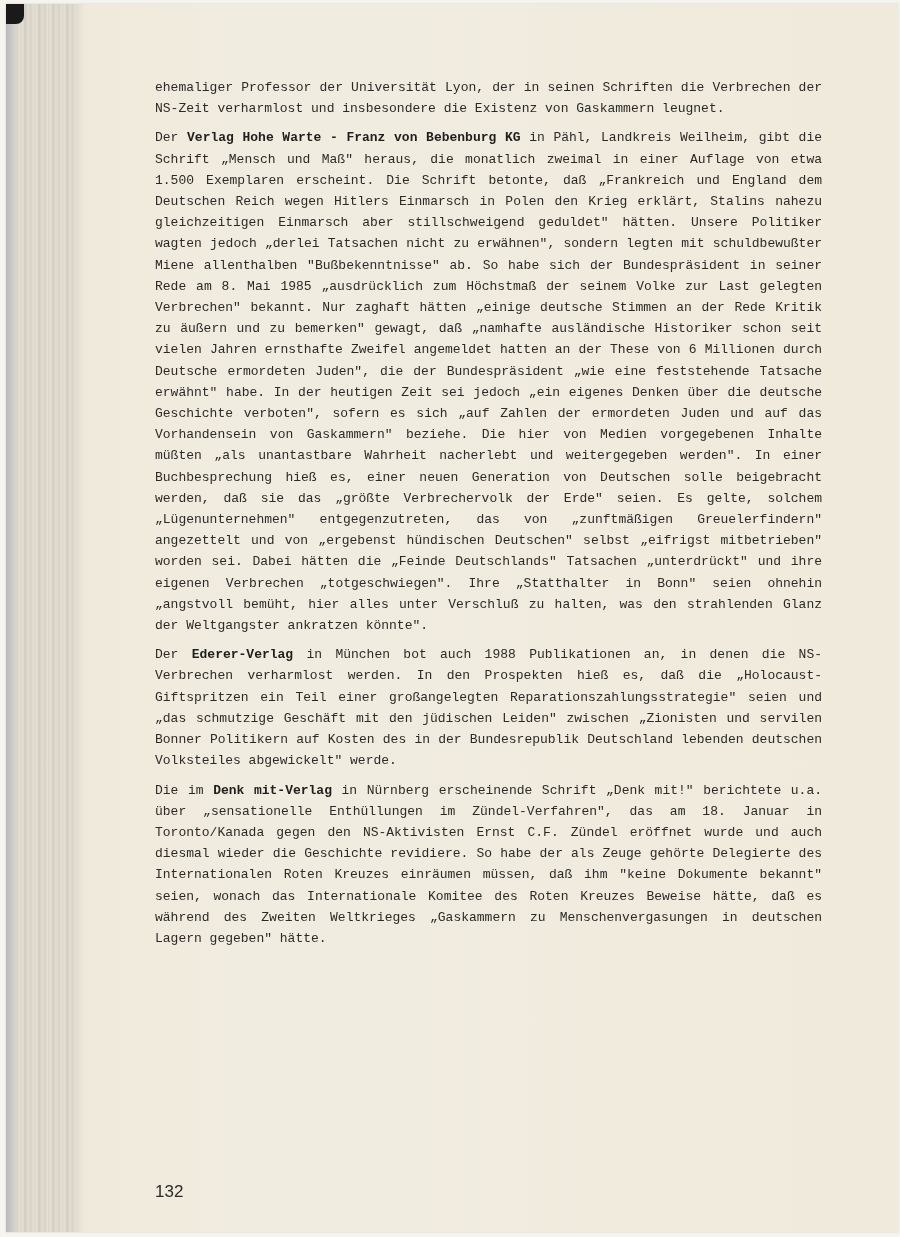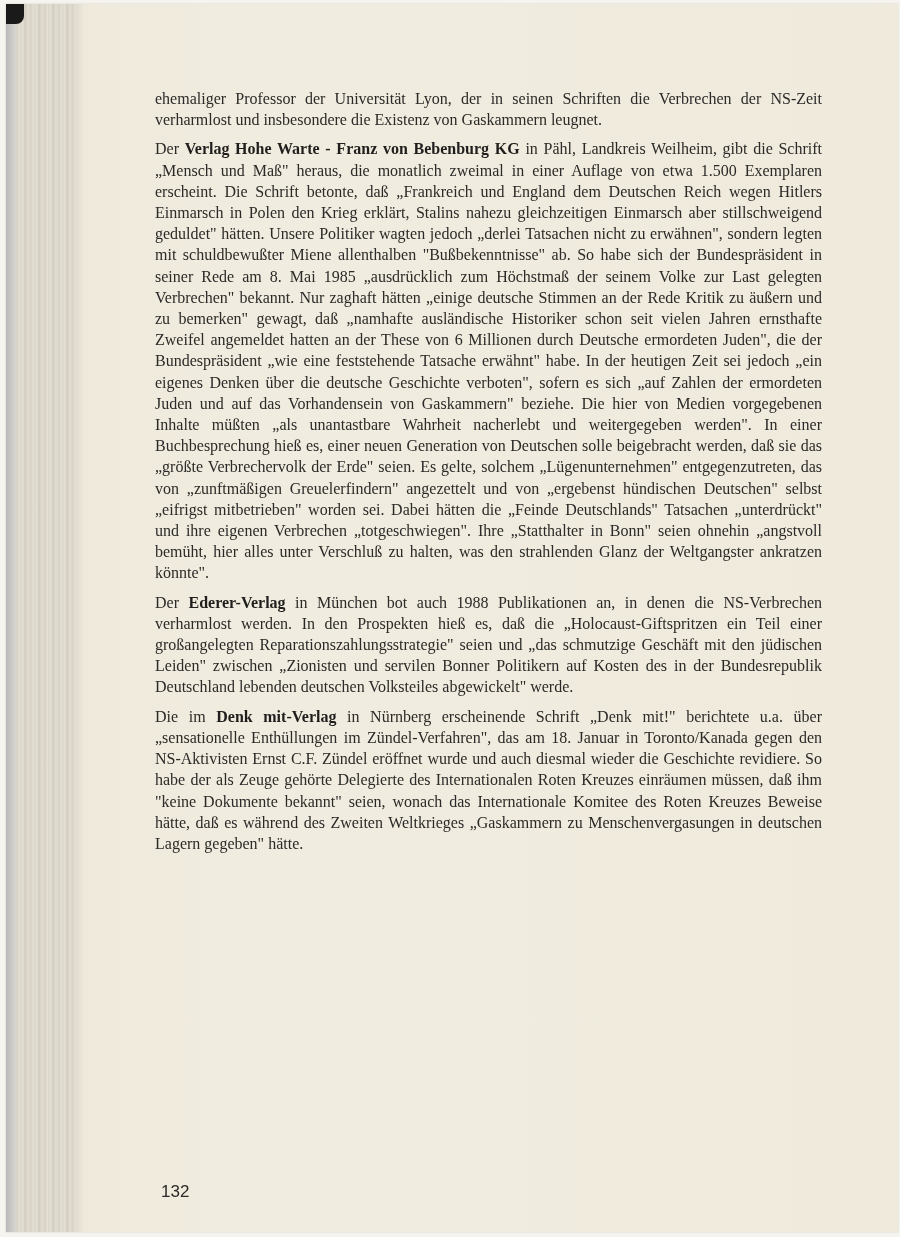--- a/index.html
+++ b/index.html
@@ -56,40 +56,40 @@
       position: absolute;
       left: 70px;
       top: 0;
       width: 8px;
       height: 100%;
       background: linear-gradient(90deg, rgba(0,0,0,0.06), rgba(0,0,0,0));
     }
     .text-block {
       position: absolute;
       left: 149px;
-      top: 84px;
+      top: 73px;
       width: 667px;
-      font-family: Liberation Serif, serif;
-      font-size: 16px;
+      font-family: Liberation Mono, monospace;
+      font-size: 13px;
       line-height: 21.2px;
       color: #2b2a28;
       text-align: justify;
       hyphens: manual;
     }
     .para {
       margin: 0 0 8px 0;
     }
     .para b {
       font-weight: bold;
       color: #1f1e1c;
       margin-top: 12px;
     }
     .page-number {
       position: absolute;
-      left: 155px;
+      left: 149px;
       top: 1178px;
       font-family: "Liberation Sans", sans-serif;
       font-size: 17px;
       color: #2b2a28;
     }
   </style>
 </head>
 <body>
 
 <div class="scan">

